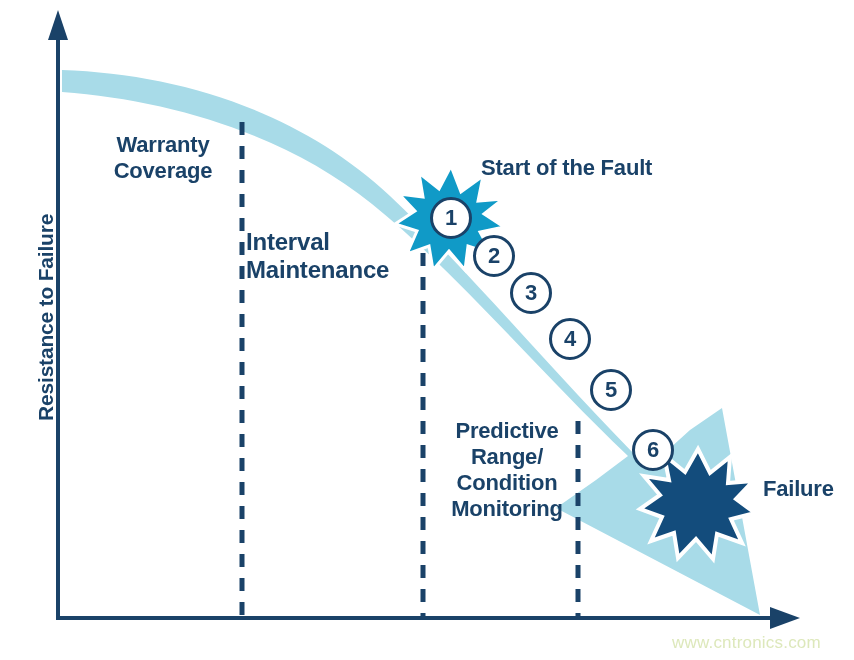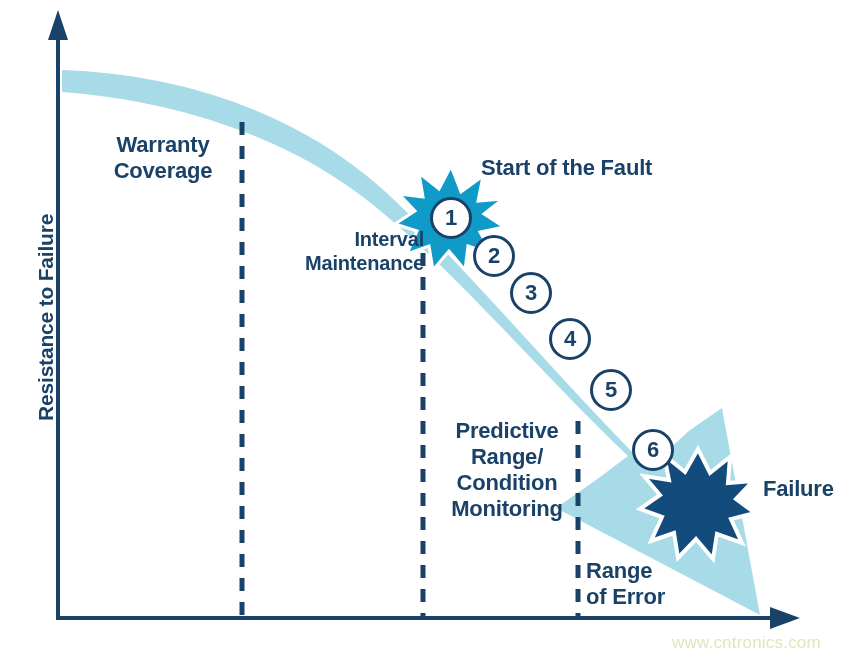--- a/index.html
+++ b/index.html
@@ -26,21 +26,21 @@
   }
   .lbl {
     position: absolute;
     color: #1a4268;
     font-weight: bold;
     line-height: 1.18;
     white-space: pre-line;
     letter-spacing: -0.2px;
   }
   #lbl-warranty   { left: 88px;  top: 132px; width: 150px; text-align: center; font-size: 22px; }
-  #lbl-interval   { left: 246px; top: 228px; width: 178px; text-align: right; font-size: 20px; }
+  #lbl-interval   { left: 246px; top: 228px; width: 178px; text-align: left; font-size: 24px; }
   #lbl-startfault { left: 481px; top: 155px; width: 220px; text-align: left;   font-size: 22px; }
   #lbl-predictive { left: 432px; top: 418px; width: 150px; text-align: center; font-size: 22px; }
   #lbl-rangeerror { left: 586px; top: 558px; width: 170px; text-align: left;   font-size: 22px; }
   #lbl-failure    { left: 763px; top: 476px; width: 100px; text-align: left;   font-size: 22px; }
   #lbl-time       { left: 345px; top: 628px; width: 170px; text-align: center; font-size: 21px; }
   #lbl-yaxis {
     left: -64px;
     top: 305px;
     width: 220px;
     text-align: center;
@@ -137,20 +137,18 @@
 
   <div class="lbl" id="lbl-warranty">Warranty
 Coverage</div>
   <div class="lbl" id="lbl-interval">Interval
 Maintenance</div>
   <div class="lbl" id="lbl-predictive">Predictive
 Range/
 Condition
 Monitoring</div>
   <div class="lbl" id="lbl-startfault">Start of the Fault</div>
-  <div class="lbl" id="lbl-rangeerror">Range
-of Error</div>
   <div class="lbl" id="lbl-failure">Failure</div>
   <div class="lbl" id="lbl-yaxis">Resistance to Failure</div>
 
   <div id="watermark">www.cntronics.com</div>
 
 </div>
 
 </body></html>

